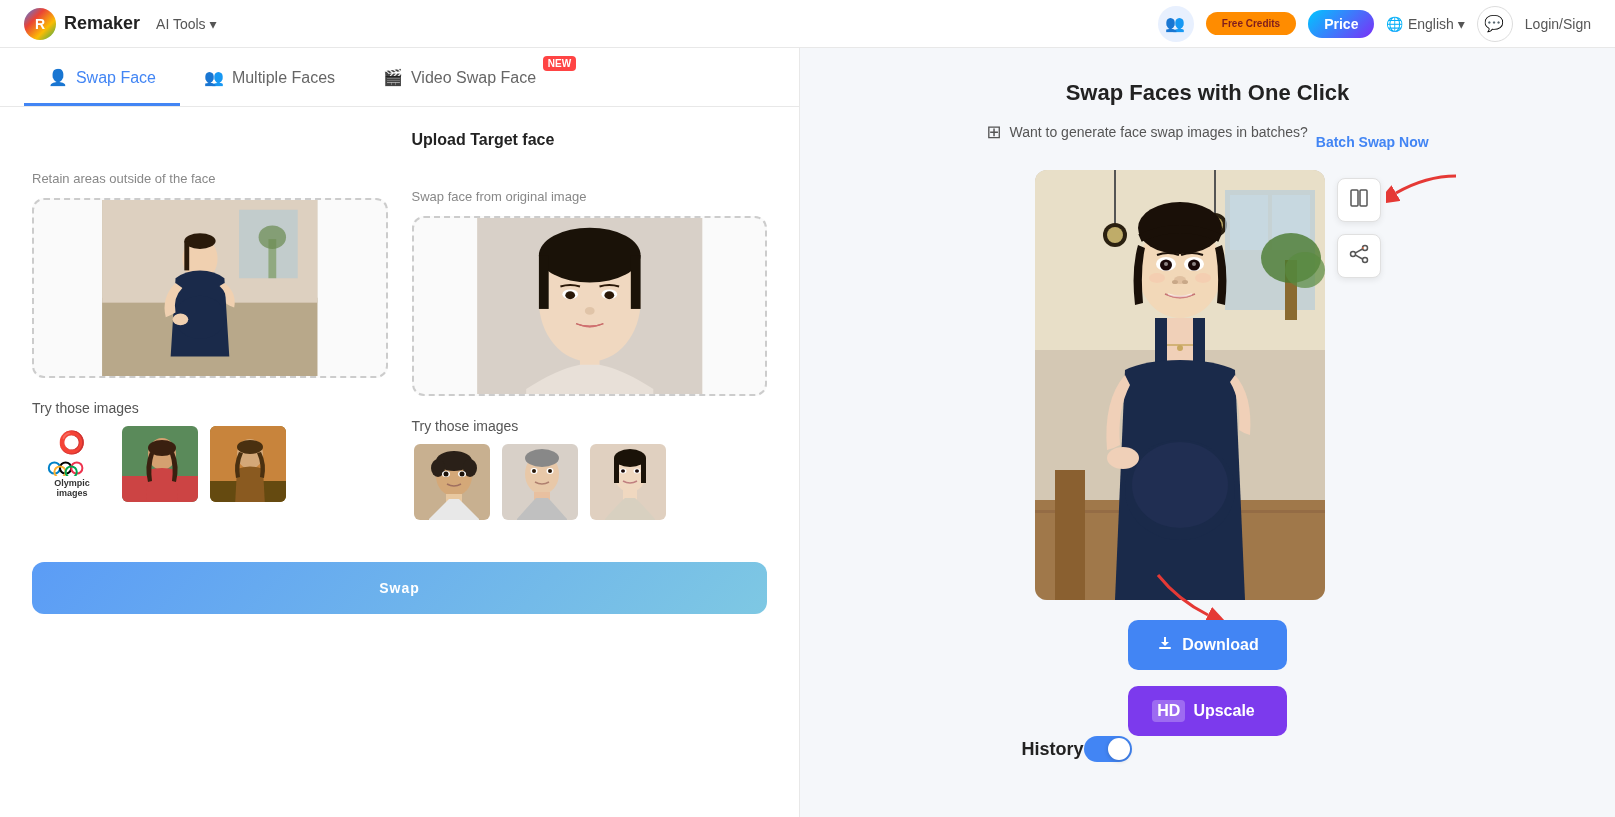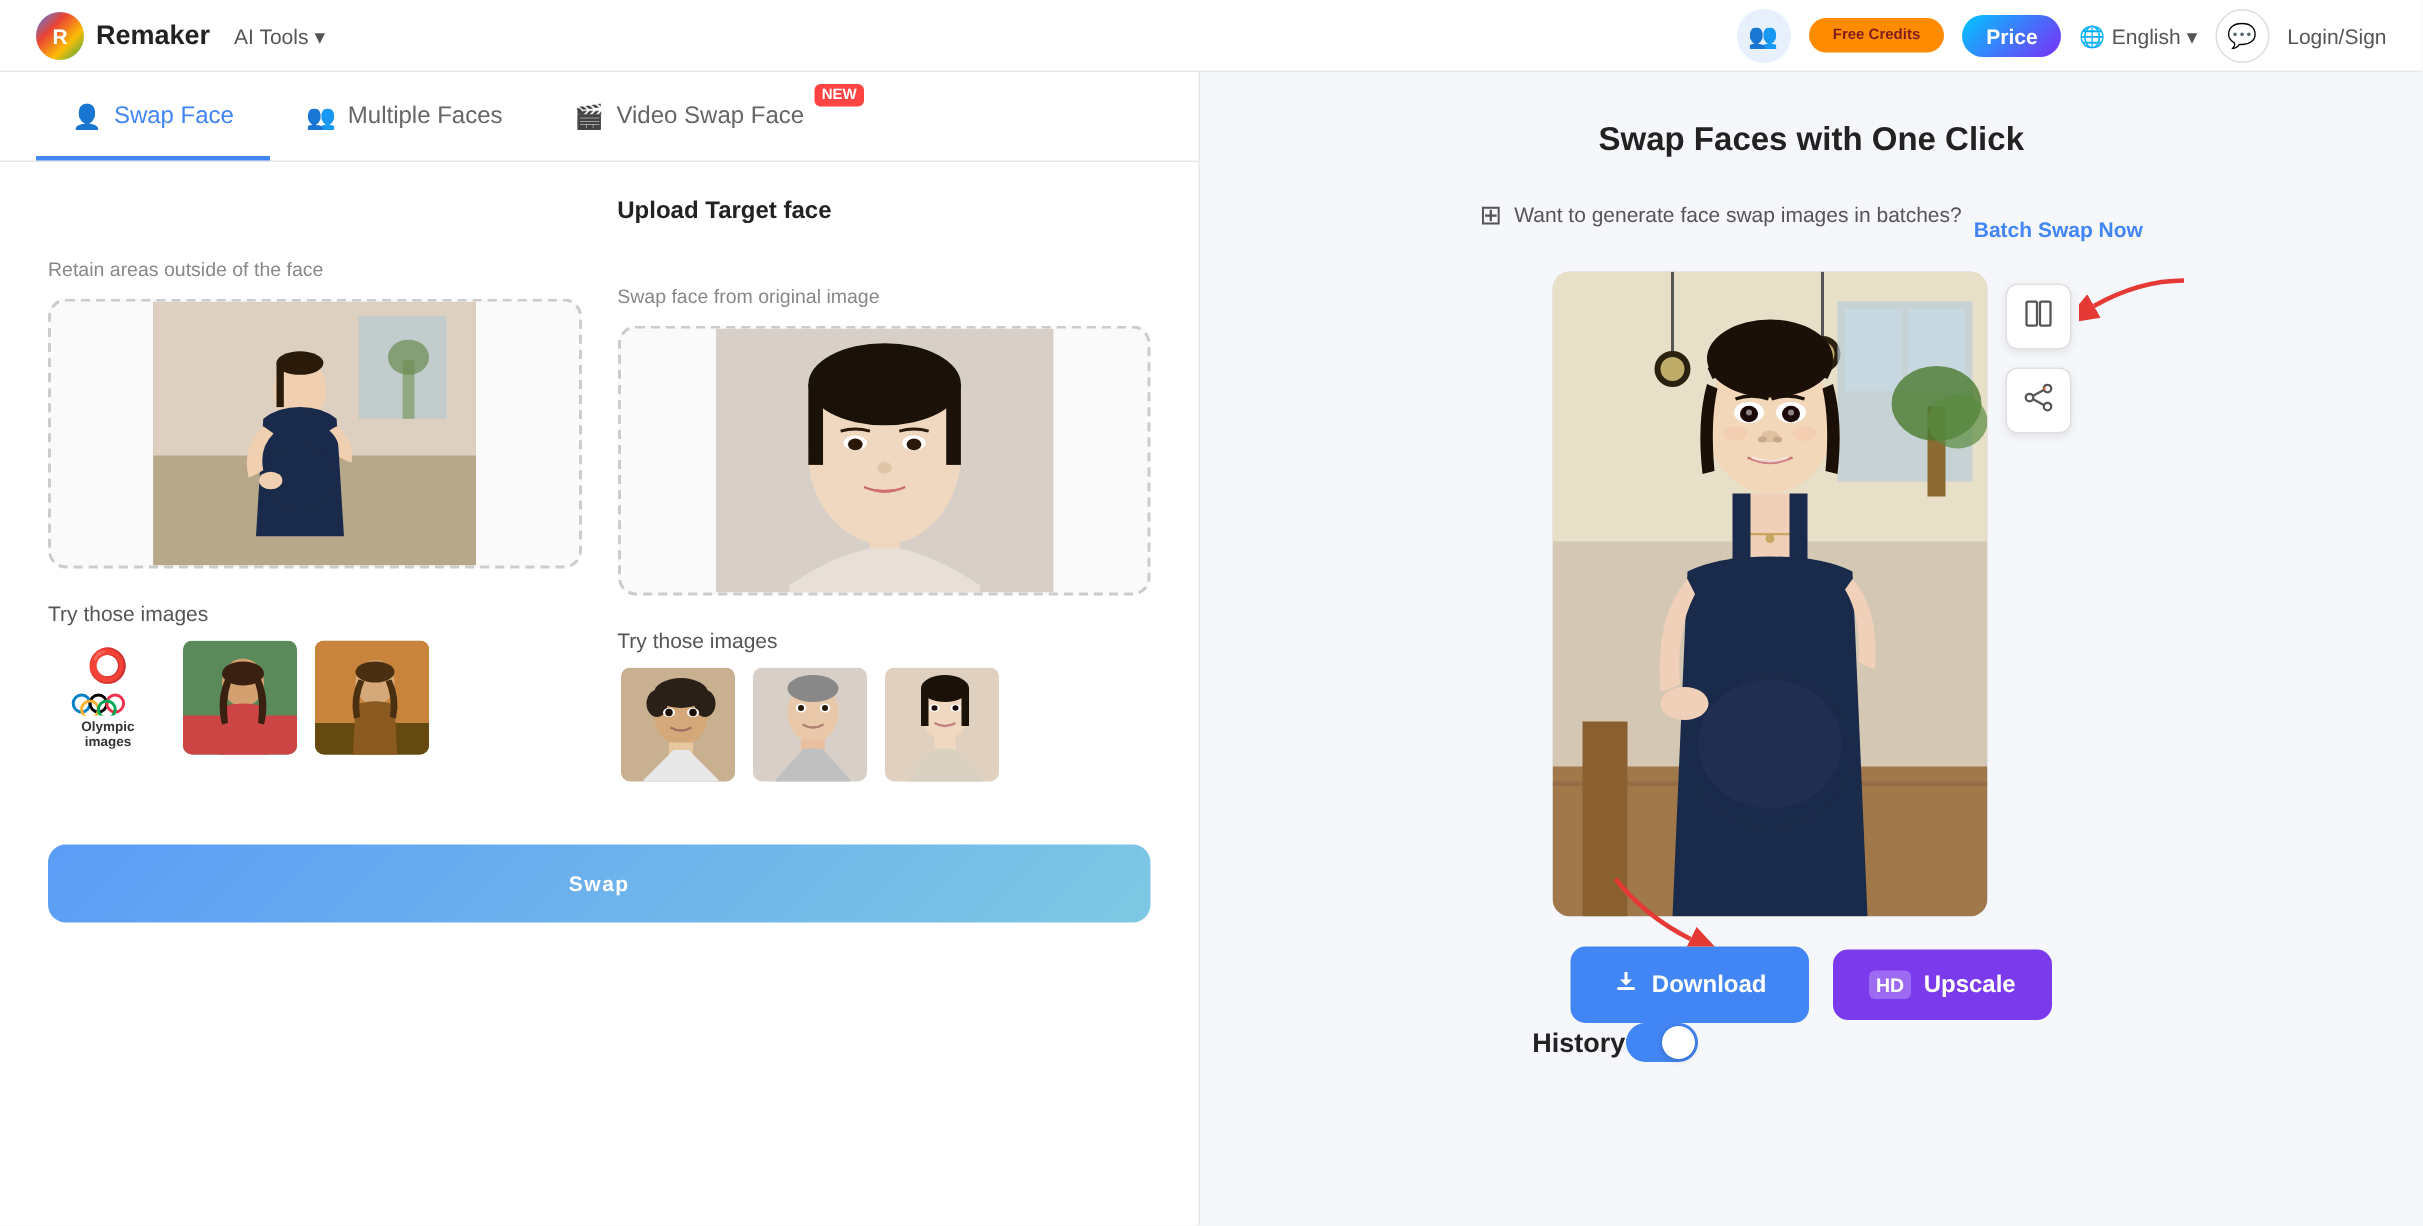--- a/index.html
+++ b/index.html
@@ -143,21 +143,21 @@
 
     
     .right-panel {
       flex: 1;
       background: #f5f7fa;
       padding: 32px 40px;
       display: flex;
       flex-direction: column;
       align-items: center;
     }
-    .right-title { font-size: 22px; font-weight: 700; color: #222; margin-bottom: 19px; text-align: center; }
+    .right-title { font-size: 22px; font-weight: 700; color: #222; margin-bottom: 8px; text-align: center; }
     .batch-row {
       display: flex; align-items: center; gap: 8px; margin-bottom: 20px; font-size: 14px; color: #555;
     }
     .batch-link { color: #4285f4; font-weight: 700; text-decoration: none; cursor: pointer; margin-top: 20px; }
 
     .result-area {
       position: relative; display: flex; align-items: flex-start;
     }
     .result-image-container {
       width: 290px; height: 430px; border-radius: 12px; overflow: hidden;
@@ -169,35 +169,35 @@
       display: flex; flex-direction: column; gap: 12px; margin-left: 12px; margin-top: 8px;
     }
     .side-btn {
       width: 44px; height: 44px; border-radius: 8px; background: white;
       border: 1px solid #e0e0e0; display: flex; align-items: center; justify-content: center;
       cursor: pointer; font-size: 18px; color: #555; box-shadow: 0 2px 6px rgba(0,0,0,0.08);
     }
 
     
     .action-row {
-      display: flex; gap: 16px; margin-top: 20px; align-items: center; position: relative;
+      display: flex; gap: 16px; margin-top: 20px; position: relative; flex-direction: column;
     }
     .btn-download {
       display: flex; align-items: center; gap: 8px;
       background: #4285f4; color: white; border: none; border-radius: 10px;
       padding: 14px 28px; font-size: 16px; font-weight: 600; cursor: pointer;
     }
     .btn-upscale {
       display: flex; align-items: center; gap: 8px;
       background: #7c3aed; color: white; border: none; border-radius: 10px;
       padding: 14px 24px; font-size: 16px; font-weight: 600; cursor: pointer;
     }
     .hd-badge {
       background: rgba(255,255,255,0.25); border-radius: 4px;
-      padding: 2px 5px; font-size: 13px; font-weight: 700;
+      padding: 2px 5px; font-size: 16px; font-weight: 700;
     }
 
     
     .history-row {
       display: flex; align-items: center; justify-content: flex-start;
       width: 100%; max-width: 380px; padding: 0 4px;
     }
     .history-label { font-size: 18px; font-weight: 700; color: #222; }
     .toggle {
       width: 48px; height: 26px; background: #4285f4; border-radius: 13px;

